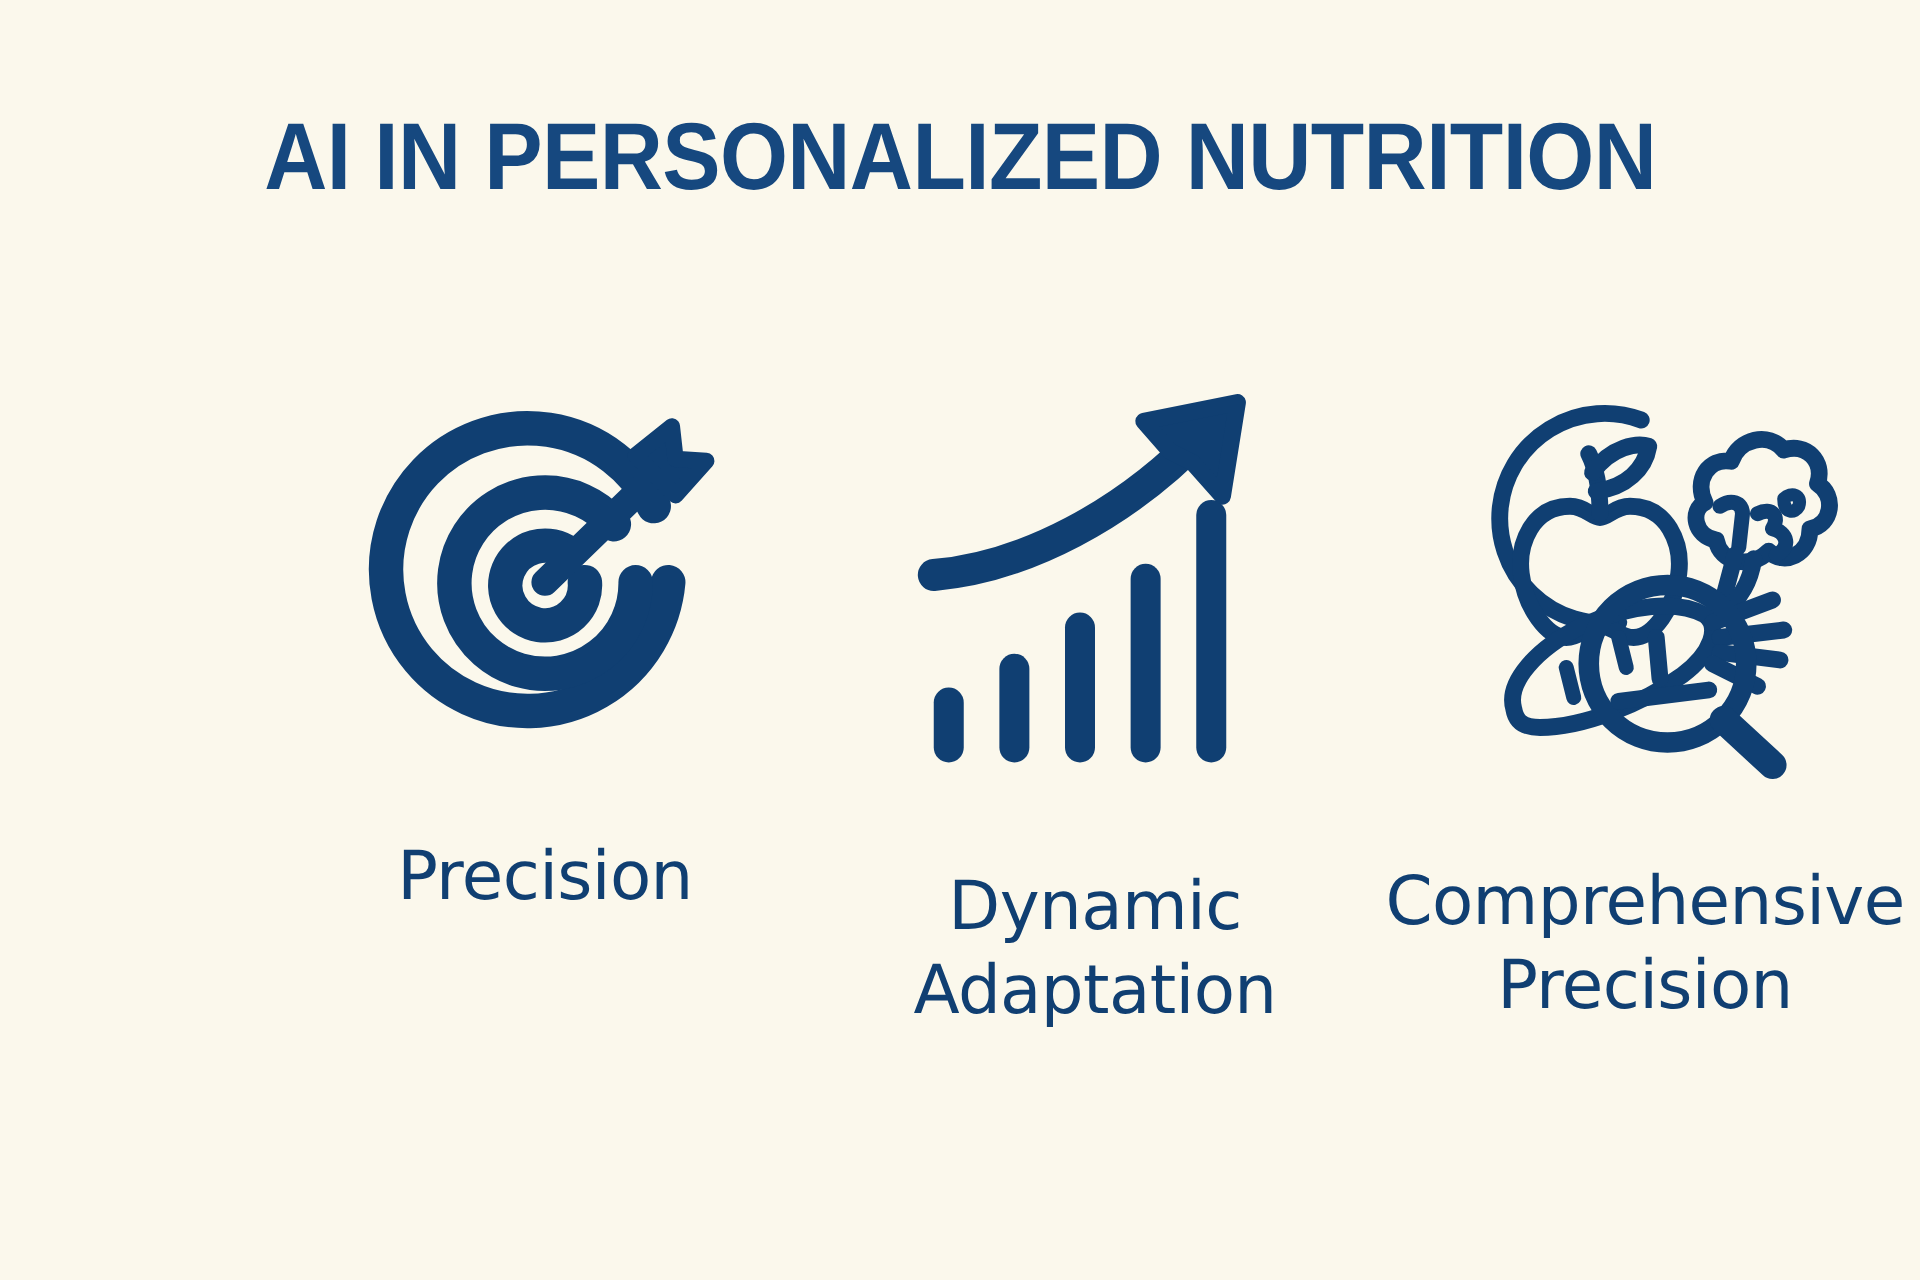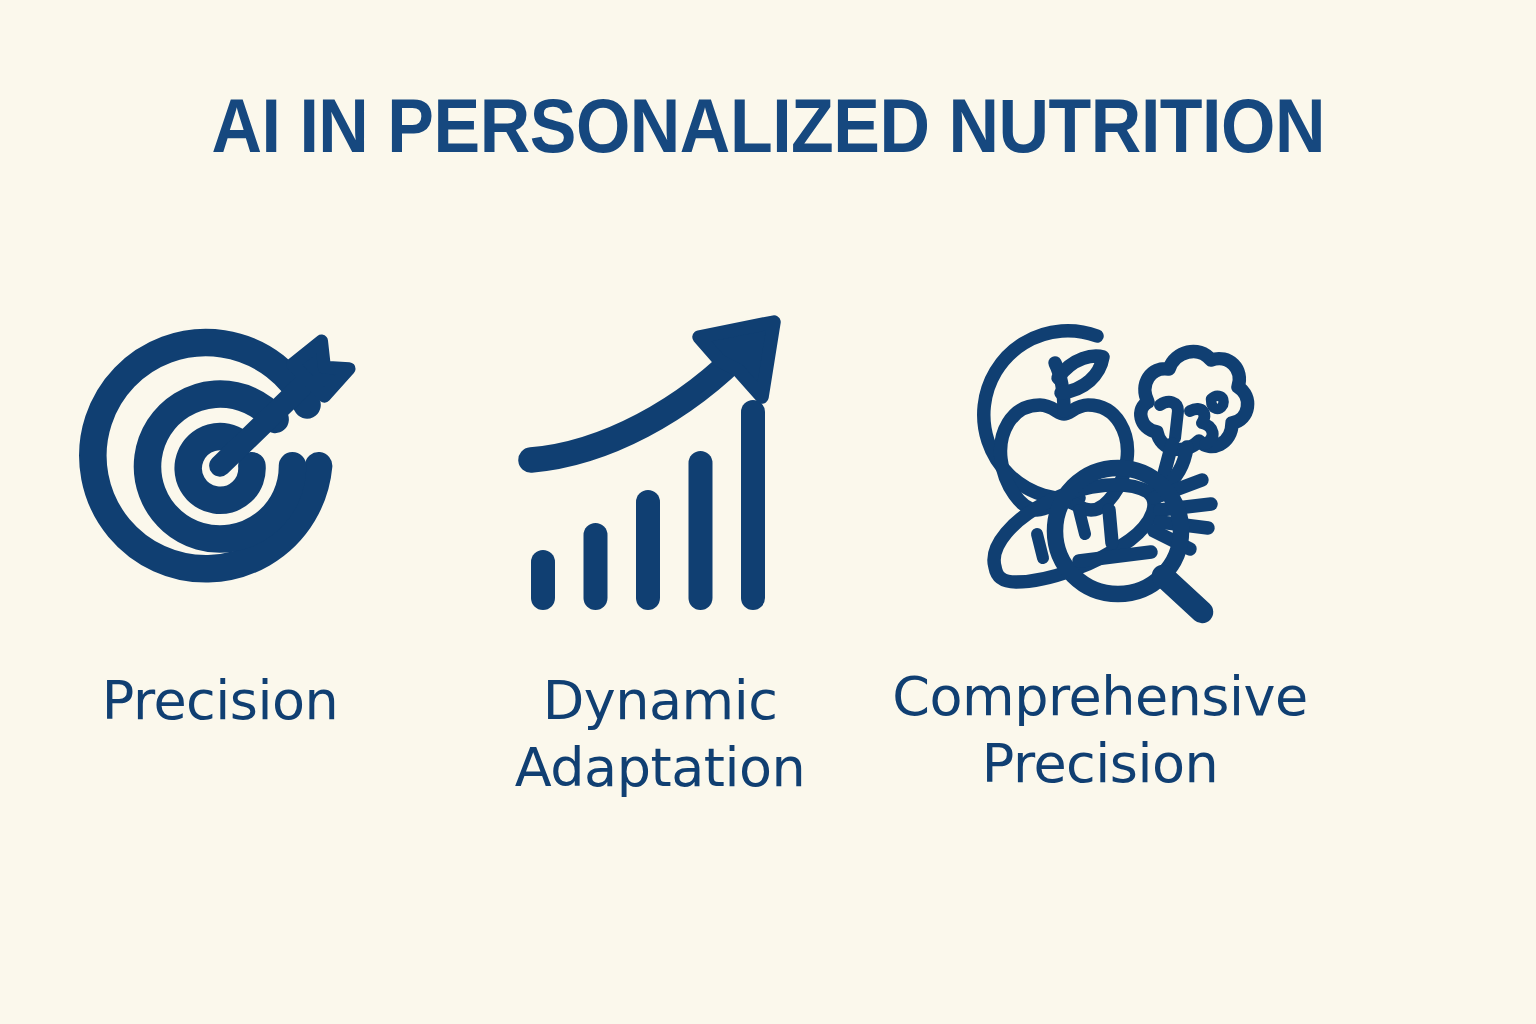--- a/index.html
+++ b/index.html
@@ -47,21 +47,21 @@
 
   
   .columns {
     position: absolute;
     top: 300px;
     left: 0;
     width: 1536px;
     display: flex;
     flex-direction: row;
     align-items: flex-start;
-    justify-content: flex-start;
+    justify-content: flex-end;
   }
   .column {
     width: 440px;
     display: flex;
     flex-direction: column;
     align-items: center;
   }
   .icon-box {
     width: 320px;
     height: 320px;
@@ -69,21 +69,21 @@
     align-items: center;
     justify-content: center;
   }
   .icon-box svg {
     display: block;
     width: 300px;
     height: 300px;
     overflow: visible;
   }
   .caption {
-    margin-top: 42px;
+    margin-top: 66px;
     color: #103f72;
     font-family: "DejaVu Sans", "Liberation Sans", sans-serif;
     font-weight: 400;
     font-size: 54px;
     line-height: 1.24;
     text-align: center;
     letter-spacing: -0.5px;
     white-space: pre-line;
   }
   .col-precision .icon-box svg { width: 290px; height: 290px; }

